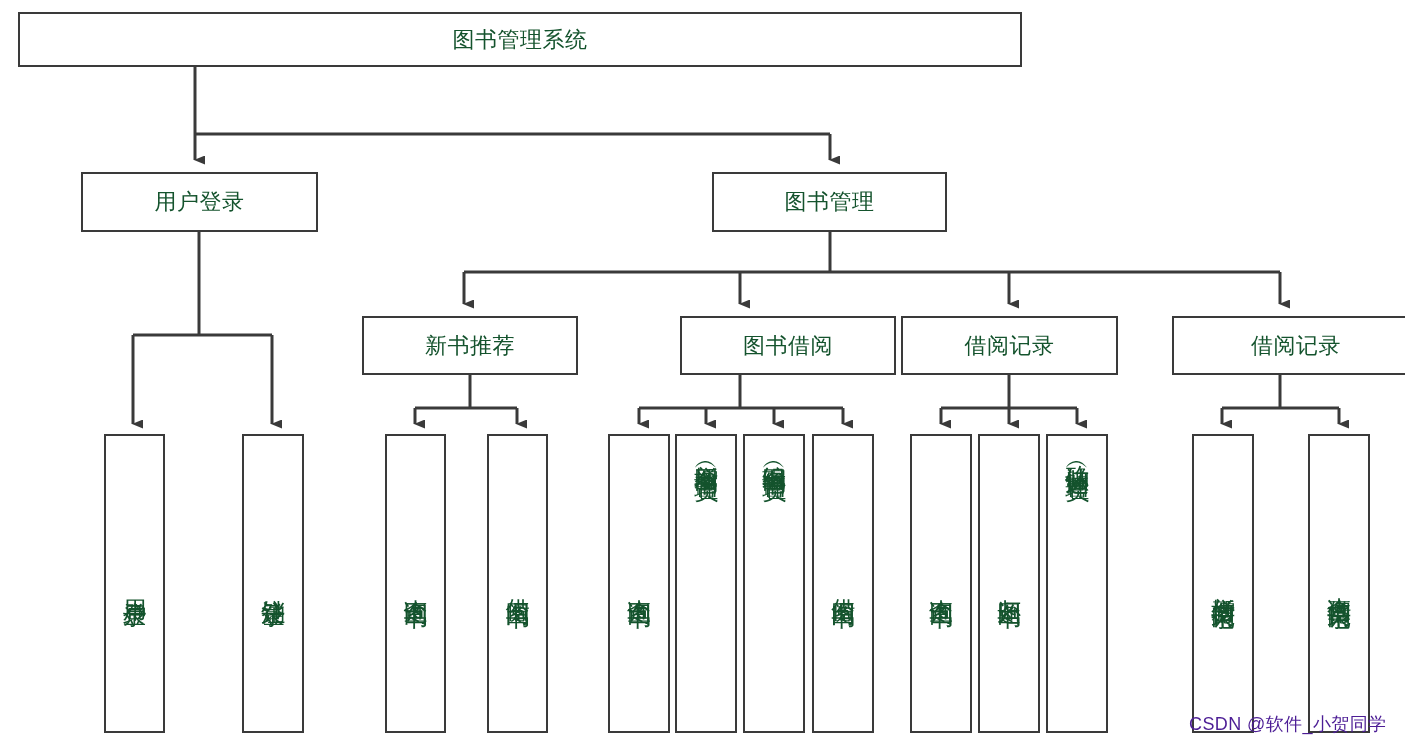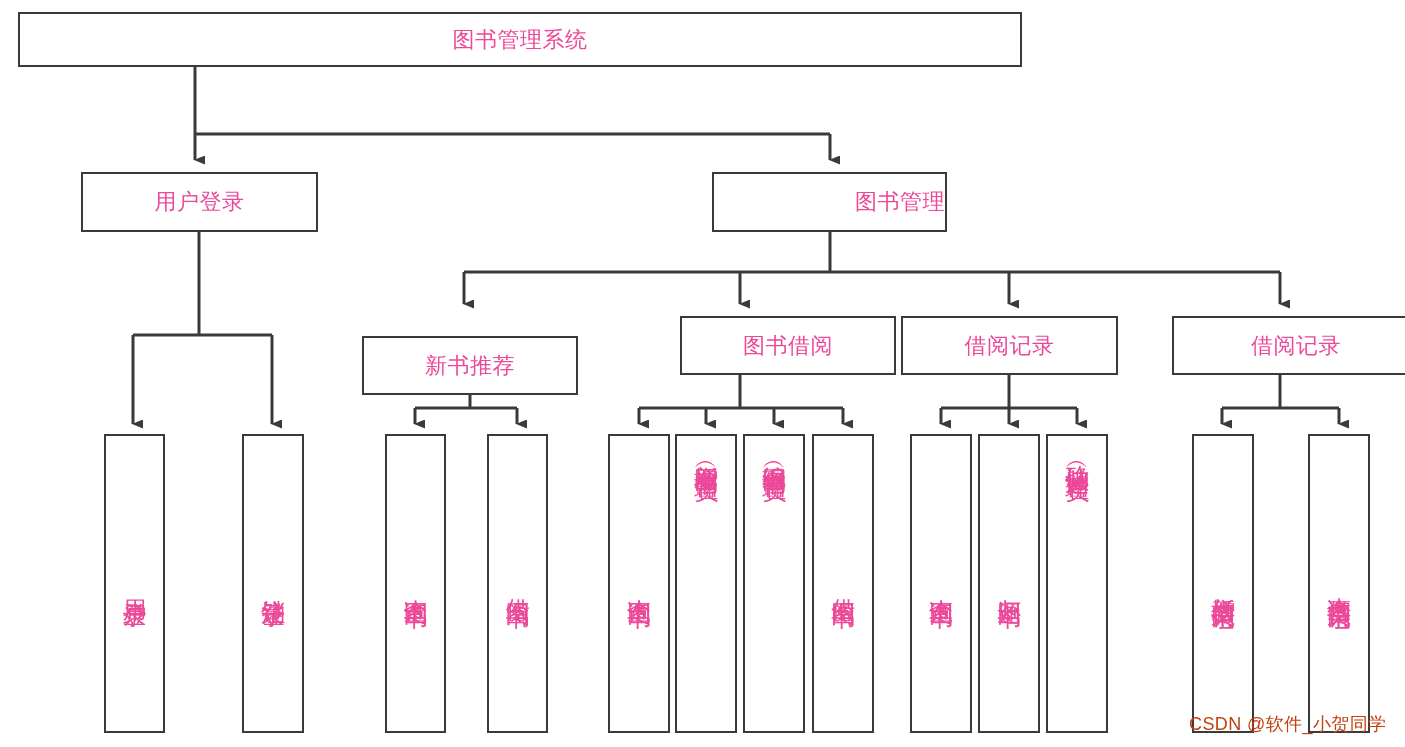--- a/index.html
+++ b/index.html
@@ -26,21 +26,21 @@
     pointer-events: none;
   }
   .node {
     position: absolute;
     box-sizing: border-box;
     background: #ffffff;
     border: 2px solid #3a3a3a;
     display: flex;
     align-items: center;
     justify-content: center;
-    color: #ec4899;
+    color: #14532d;
   }
   .node-label {
     display: block;
     text-align: center;
     line-height: 1.18;
     letter-spacing: 0.5px;
   }
   .node.horiz .node-label {
     font-size: 22px;
     writing-mode: horizontal-tb;
@@ -60,21 +60,21 @@
   }
   .node.vert.centered {
     align-items: center;
     padding-top: 0;
   }
   #watermark {
     position: absolute;
     left: 1189px;
     top: 712px;
     font-size: 18px;
-    color: #c2410c;
+    color: #4c1d95;
     white-space: nowrap;
     letter-spacing: 0.4px;
   }
 </style>
 </head>
 <body>
 
 <div id="diagram-root">
 
   <svg class="connector-layer" viewBox="0 0 1405 747" xmlns="http://www.w3.org/2000/svg">
@@ -127,25 +127,25 @@
     </g>
   </svg>
 
   <div class="node horiz" style="left:18px; top:12px; width:1004px; height:55px;">
     <span class="node-label">图书管理系统</span>
   </div>
 
   <div class="node horiz" style="left:81px; top:172px; width:237px; height:60px;">
     <span class="node-label">用户登录</span>
   </div>
-  <div class="node horiz" style="left:712px; top:172px; width:235px; height:60px;justify-content:flex-end;">
+  <div class="node horiz" style="left:712px; top:172px; width:235px; height:60px;">
     <span class="node-label">图书管理</span>
   </div>
 
-  <div class="node horiz" style="left:362px; top:316px; width:216px; height:59px;margin-top:20px;">
+  <div class="node horiz" style="left:362px; top:316px; width:216px; height:59px;">
     <span class="node-label">新书推荐</span>
   </div>
   <div class="node horiz" style="left:632px; top:316px; width:216px; height:59px;margin-left:48px;">
     <span class="node-label">图书借阅</span>
   </div>
   <div class="node horiz" style="left:901px; top:316px; width:217px; height:59px;">
     <span class="node-label">借阅记录</span>
   </div>
   <div class="node horiz" style="left:1172px; top:316px; width:248px; height:59px;">
     <span class="node-label">借阅记录</span>

